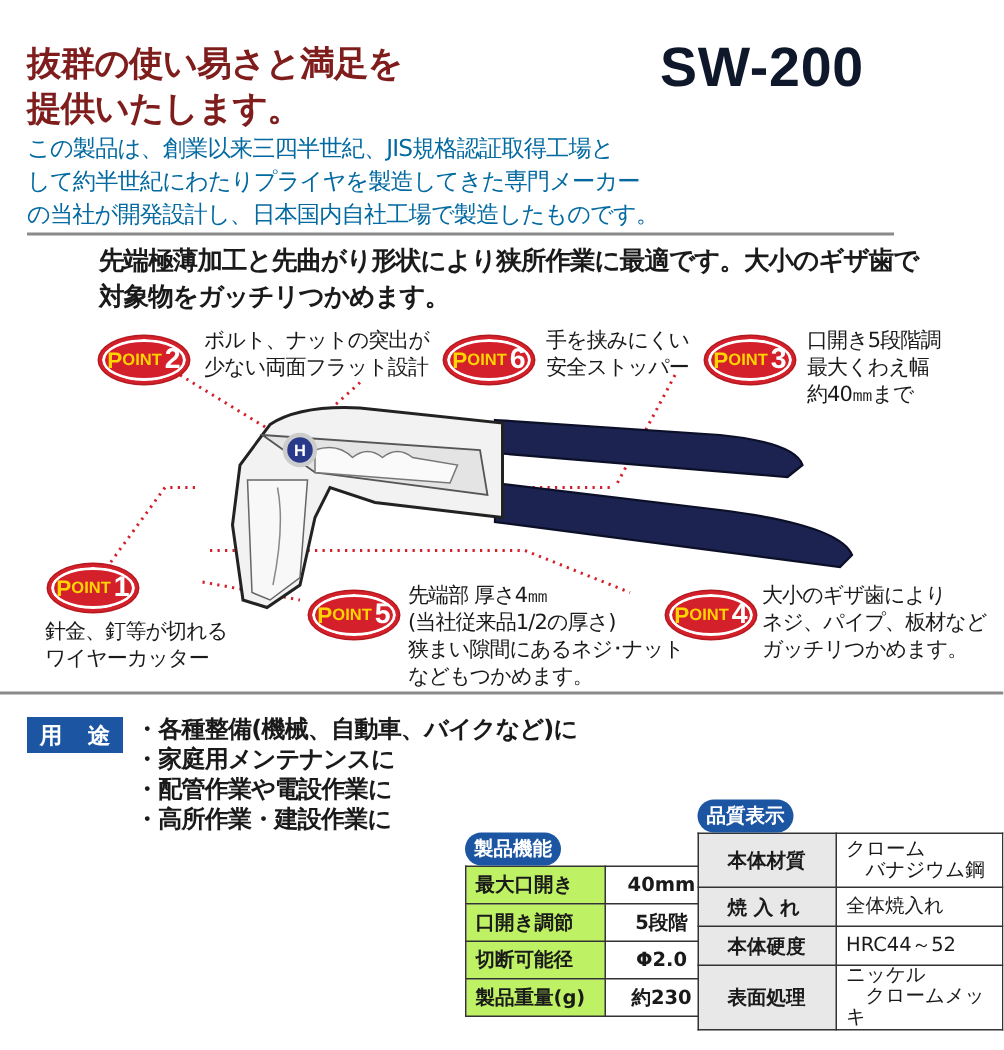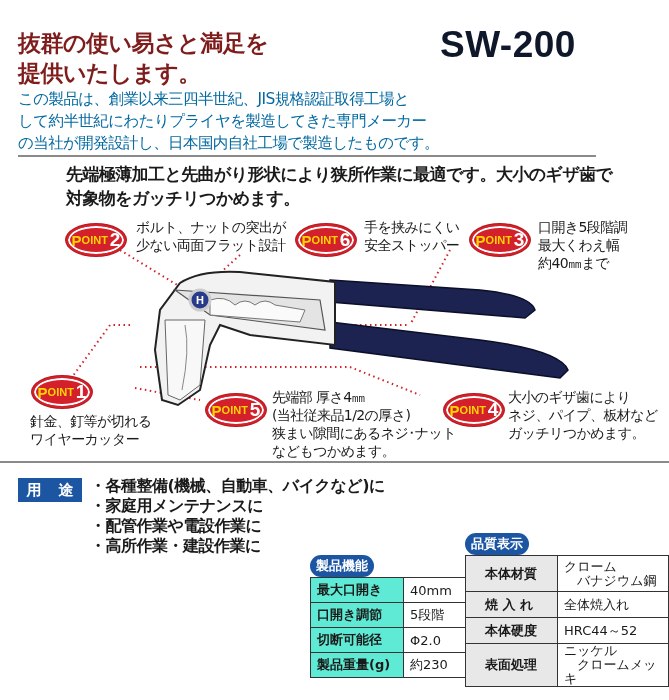--- a/index.html
+++ b/index.html
@@ -18,22 +18,22 @@
   .point-badge .num { color:#fff; font-size:19px; margin-left:2px; }
   .point-badge .p { font-size:15px; }
   .ptext { font-size:14px; line-height:18px; font-weight:normal; color:#1a1a1a; letter-spacing:-0.6px; white-space:nowrap; }
   .usage-label { left:18px; top:478px; width:64px; height:24px; background:#1c56a3; color:#fff;
                  font-size:15px; font-weight:bold; display:flex; align-items:center; justify-content:space-around; }
   .usage-list { left:90px; top:476px; font-size:16px; line-height:20px; font-weight:bold; color:#1a1a1a; letter-spacing:-0.5px; }
   .usage-list div::before { content:"・"; }
   .tbl-head { background:#1c56a3; color:#fff; font-size:13px; font-weight:bold; padding:2px 6px; display:inline-block;border-radius:11px; }
   table.spec { border-collapse:collapse; font-size:13px; font-weight:bold; }
   table.spec td { border:1.5px solid #333; padding:0 6px; height:24px; }
-  table.spec td.k { background:#5eead4; }
-  table.spec td.v { font-weight:normal; }
+  table.spec td.k { background:#bef264; }
+  table.spec td.v { text-align:center; font-weight:bold; }
   table.qual { border-collapse:collapse; font-size:13px; font-weight:bold; }
   table.qual td { border:1.5px solid #333; padding:0 6px; }
   table.qual td.k { background:#e8e8e8; width:66px;padding-left:19px; }
   table.qual td.v { width:98px; font-weight:normal; line-height:14px; }
 </style>
 </head>
 <body>
 
 <div class="abs headline">
   <div>抜群の使い易さと満足を</div>

